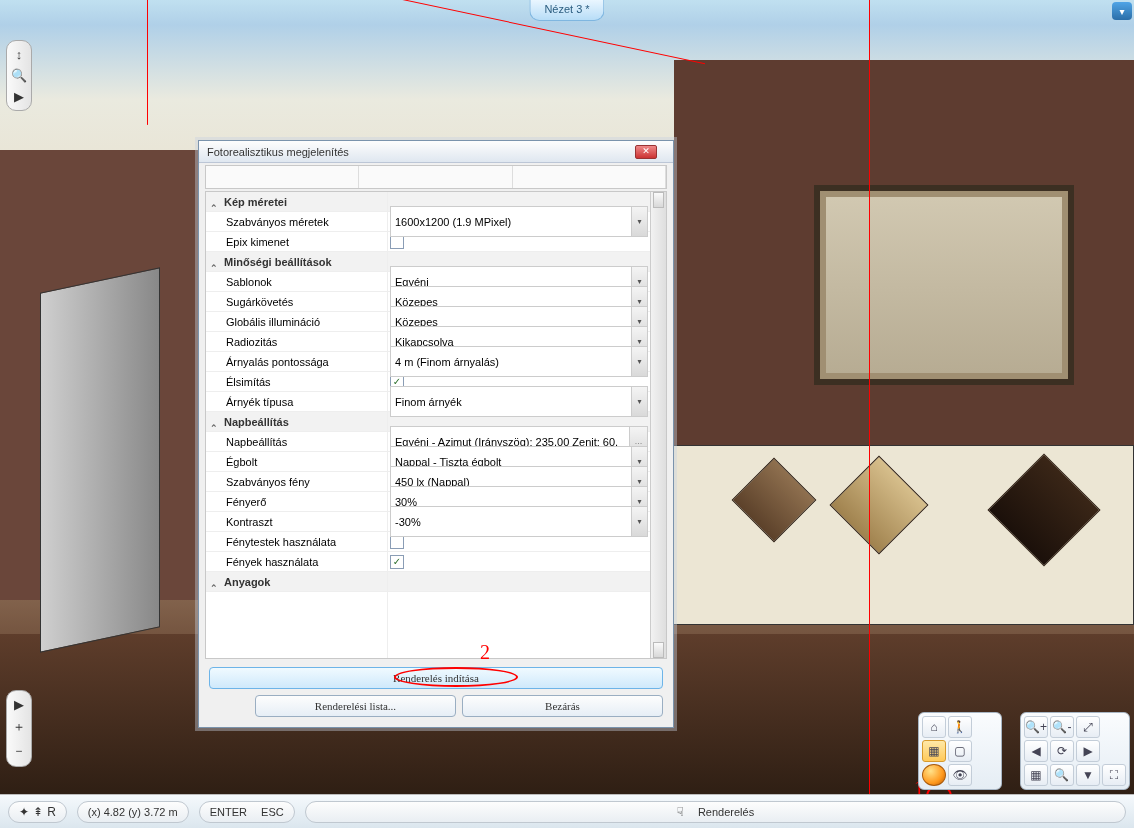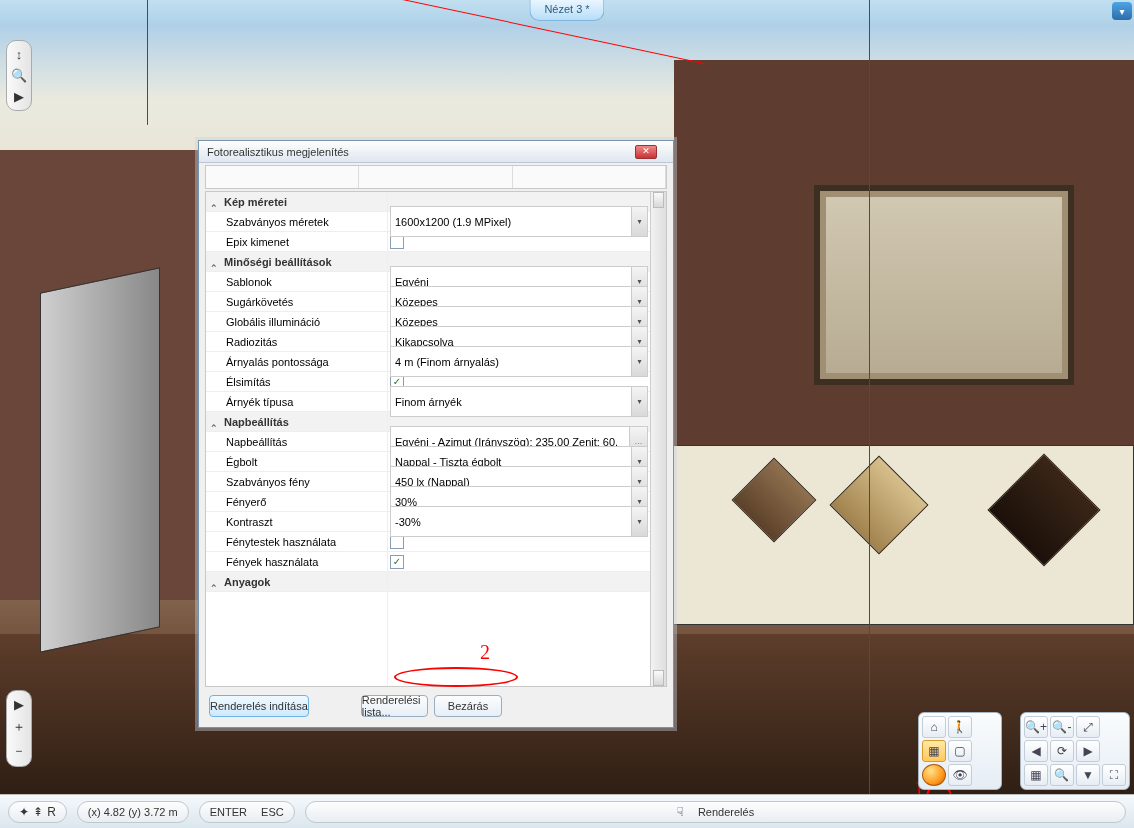--- a/index.html
+++ b/index.html
@@ -119,21 +119,21 @@
     background:linear-gradient(#f4f4f4,#d9d9d9); border-left:1px solid #ccc;
     display:flex; align-items:center; justify-content:center; font-size:8px; color:#555;
   }
   .chk {
     width:14px; height:14px; border:1px solid #8a9db5; background:#fff;
     display:inline-flex; align-items:center; justify-content:center;
     font-size:10px; color:#2a6e2a;
   }
   .footer {
     padding:6px 10px 10px 10px;
-    display:flex; flex-direction:row; gap:6px;
+    display:flex; flex-direction:column; gap:6px;font-family:Liberation Serif, serif;
   }
   .btn {
     height:22px; border:1px solid #9aaec2; border-radius:4px;
     background:linear-gradient(#fdfdfd,#e6eef6);
     display:flex; align-items:center; justify-content:center;
     font-size:11px; color:#333;
   }
   .btn.primary {
     border-color:#6db4e8;
     background:linear-gradient(#f0faff,#cfe9fb);

